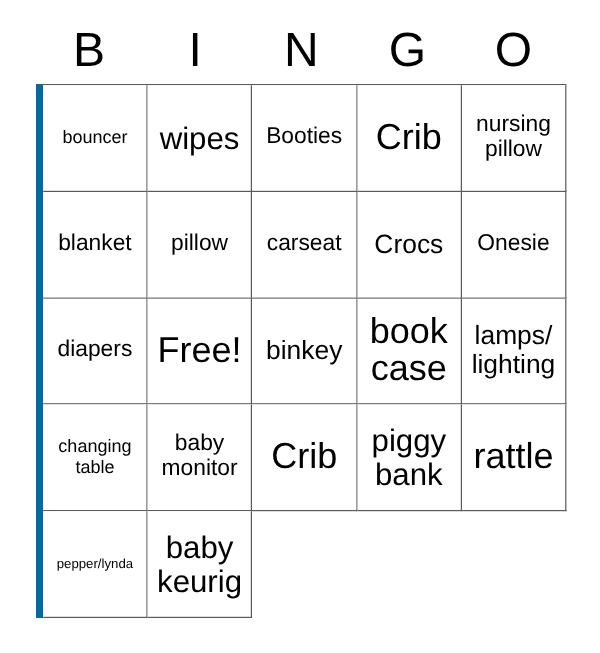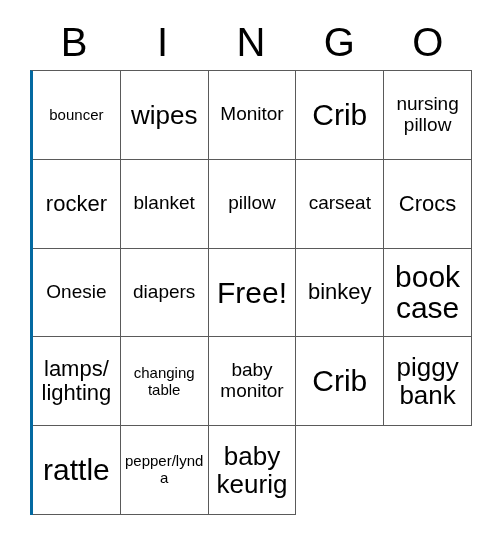--- a/index.html
+++ b/index.html
@@ -46,21 +46,21 @@
 
   
   #grid {
     position: absolute;
     left: 30px;
     top: 70px;
     width: 442px;
     height: 445px;
     box-sizing: border-box;
     border-top: 1px solid #5a5a5a;
-    border-left: 3px solid #0369a1;
+    border-left: 6px solid #0369a1;
     display: grid;
     grid-template-columns: repeat(5, 1fr);
     grid-template-rows: repeat(5, 1fr);
   }
   .cell {
     box-sizing: border-box;
     border-right: 1px solid #5a5a5a;
     border-bottom: 1px solid #5a5a5a;
     display: flex;
     align-items: center;
@@ -71,21 +71,21 @@
     background: #ffffff;
   }
   .cell .txt {
     display: block;
     line-height: 1.06;
     word-break: break-word;
     hyphens: none;
   }
 
   
-  .fs-xs  .txt { font-size: 15px; line-height: 1.12; }
+  .fs-xs  .txt { font-size: 11px; line-height: 1.12; }
   .fs-sm  .txt { font-size: 15px; line-height: 1.14; }
   .fs-md  .txt { font-size: 19px; line-height: 1.10; }
   .fs-lg  .txt { font-size: 22px; line-height: 1.10; }
   .fs-xl  .txt { font-size: 26px; line-height: 1.08; }
   .fs-xxl .txt { font-size: 30px; line-height: 1.06; }
 </style>
 </head>
 <body>
 
 <div id="card">
@@ -100,32 +100,29 @@
 
   <div id="grid">
 
     <div class="cell fs-sm">
         <span class="txt">bouncer</span>
       </div>
     <div class="cell fs-xl">
         <span class="txt">wipes</span>
       </div>
     <div class="cell fs-md">
-        <span class="txt">Monitor</span>
+        <span class="txt">Booties</span>
       </div>
     <div class="cell fs-xxl">
         <span class="txt">Crib</span>
       </div>
     <div class="cell fs-md">
         <span class="txt">nursing pillow</span>
       </div>
 
-    <div class="cell fs-lg">
-        <span class="txt">rocker</span>
-      </div>
     <div class="cell fs-md">
         <span class="txt">blanket</span>
       </div>
     <div class="cell fs-md">
         <span class="txt">pillow</span>
       </div>
     <div class="cell fs-md">
         <span class="txt">carseat</span>
       </div>
     <div class="cell fs-lg">

